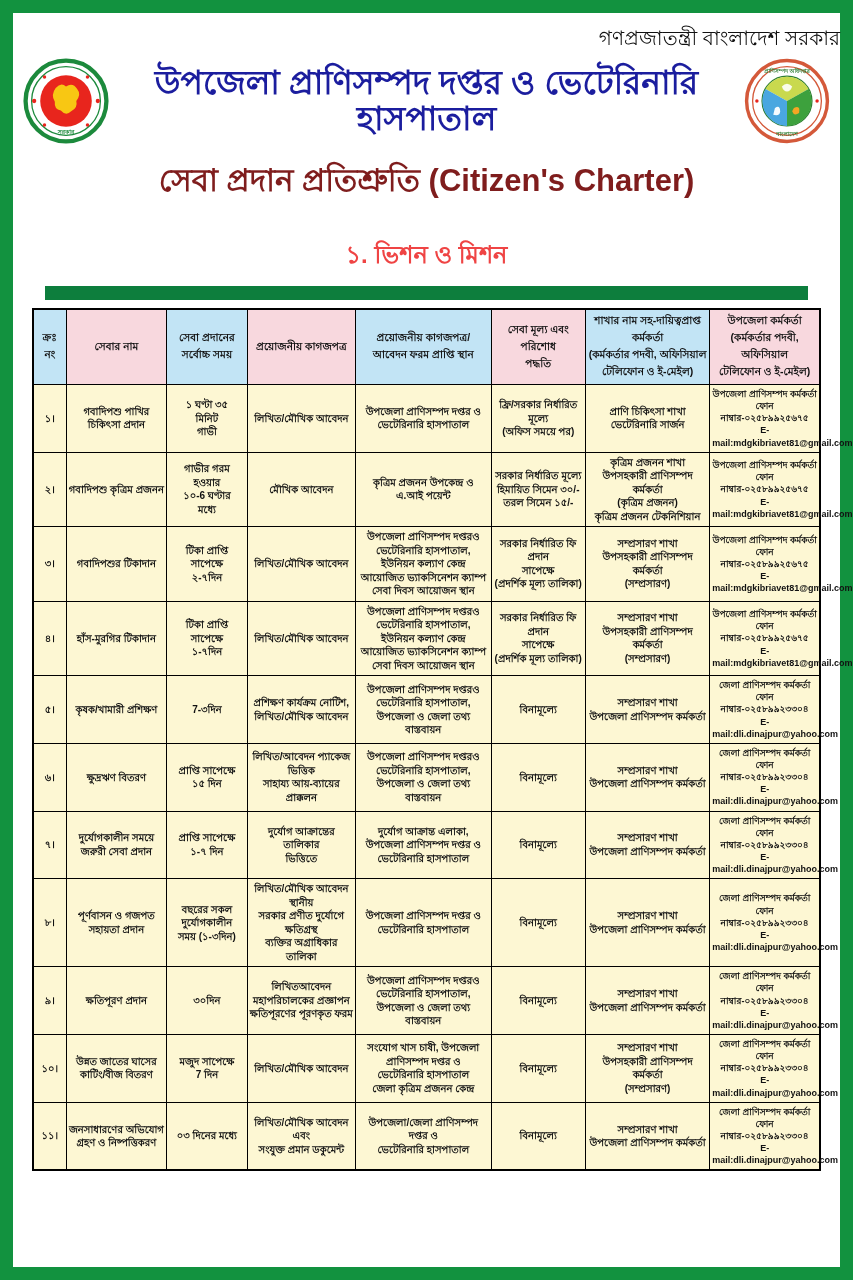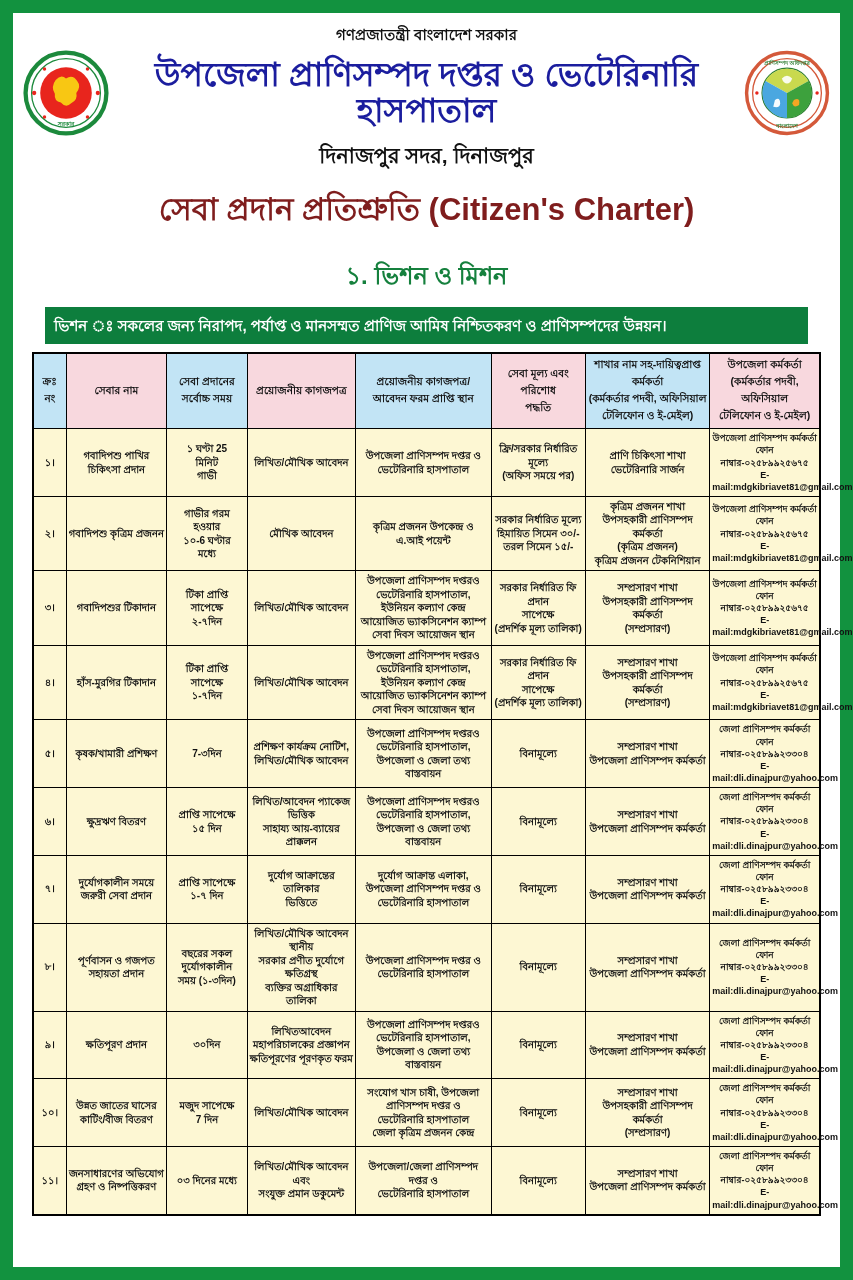--- a/index.html
+++ b/index.html
@@ -10,30 +10,30 @@
   }
   .page {
     width: 853px;
     min-height: 1280px;
     border: 13px solid #12923f;
     background: #ffffff;
     position: relative;
     padding-bottom: 44px;
   }
   
-  .gov-line { text-align: center; font-size: 15px; font-weight: bold; color: #111; margin-top: 10px; }
+  .gov-line { text-align: right; font-size: 20px; font-weight: normal; color: #111; margin-top: 10px; }
   .title-row { display: flex; align-items: center; justify-content: space-between; padding: 2px 10px; }
   .logo { width: 86px; height: 86px; flex: 0 0 auto; }
   .office-title {
     flex: 1; text-align: center; font-size: 33px; font-weight: bold;
     color: #1b1d9e; line-height: 1.1; padding: 0 4px;
   }
   .location-line { text-align: center; font-size: 21px; font-weight: bold; color: #111; margin-top: 2px; }
   .charter-title { text-align: center; font-size: 31px; font-weight: bold; color: #7f1d1d; margin-top: 10px; }
-  .sec-heading { text-align: center; font-size: 24px; font-weight: bold; color: #15803d; margin-top: 20px; }
+  .sec-heading { text-align: center; font-size: 24px; font-weight: bold; color: #ef4444; margin-top: 28px; }
   
   .vm-box {
     background: #0d7e3d; color: #ffffff; font-weight: bold; font-size: 15px;
     width: 763px; margin: 10px auto 0 auto; padding: 7px 9px; line-height: 1.55;
   }
   
   table { border-collapse: collapse; table-layout: fixed; }
   th, td { border: 1px solid #000; vertical-align: middle; text-align: center; white-space: pre-line; }
   
   .services-table { width: 789px; margin: 8px auto 0 auto; border: 2px solid #000; }
@@ -87,26 +87,24 @@
         <path d="M36 58 q6 -4 6 4 q0 6 -8 4 Z" fill="#ffffff" opacity="0.95"></path>
         <path d="M58 58 q8 -4 6 6 q-6 4 -8 -2 Z" fill="#f5a623"></path>
         <circle cx="15" cy="50" r="2" fill="#e8251d"></circle>
         <circle cx="85" cy="50" r="2" fill="#e8251d"></circle>
         <text x="50" y="17" font-size="6.5" text-anchor="middle" fill="#2e7d32" font-weight="bold">প্রাণিসম্পদ অধিদপ্তর</text>
         <text x="50" y="91" font-size="6.5" text-anchor="middle" fill="#2e7d32" font-weight="bold">বাংলাদেশ</text>
       </svg>
     </span>
   </div>
 
-  <div class="location-line">দিনাজপুর সদর, দিনাজপুর</div>
   <div class="charter-title">সেবা প্রদান প্রতিশ্রুতি (Citizen's Charter)</div>
 
   <div class="sec-heading">১. ভিশন ও মিশন</div>
   <div class="vm-box">
-    <div>ভিশন ঃ সকলের জন্য নিরাপদ, পর্যাপ্ত ও মানসম্মত প্রাণিজ আমিষ নিশ্চিতকরণ ও প্রাণিসম্পদের উন্নয়ন।</div>
   </div>
 
   <table class="services-table">
     <colgroup>
       <col class="c1">
         <col class="c2">
         <col class="c3">
         <col class="c4">
       <col class="c5">
         <col class="c6">
@@ -130,21 +128,21 @@
 টেলিফোন ও ই-মেইল)</th>
           <th>উপজেলা কর্মকর্তা
 (কর্মকর্তার পদবী, অফিসিয়াল
 টেলিফোন ও ই-মেইল)</th>
         </tr>
       </thead>
     <tbody>
         <tr>
           <td>১।</td>
           <td>গবাদিপশু পাখির চিকিৎসা প্রদান</td>
-          <td>১ ঘণ্টা 25
+          <td>১ ঘণ্টা ৩৫
 মিনিট
 গাভী</td>
           <td>লিখিত/মৌখিক আবেদন</td>
           <td>উপজেলা প্রাণিসম্পদ দপ্তর ও
 ভেটেরিনারি হাসপাতাল</td>
           <td>ফ্রি/সরকার নির্ধারিত মূল্যে
 (অফিস সময়ে পর)</td>
           <td>প্রাণি চিকিৎসা শাখা
 ভেটেরিনারি সার্জন</td>
           <td>উপজেলা প্রাণিসম্পদ কর্মকর্তা

